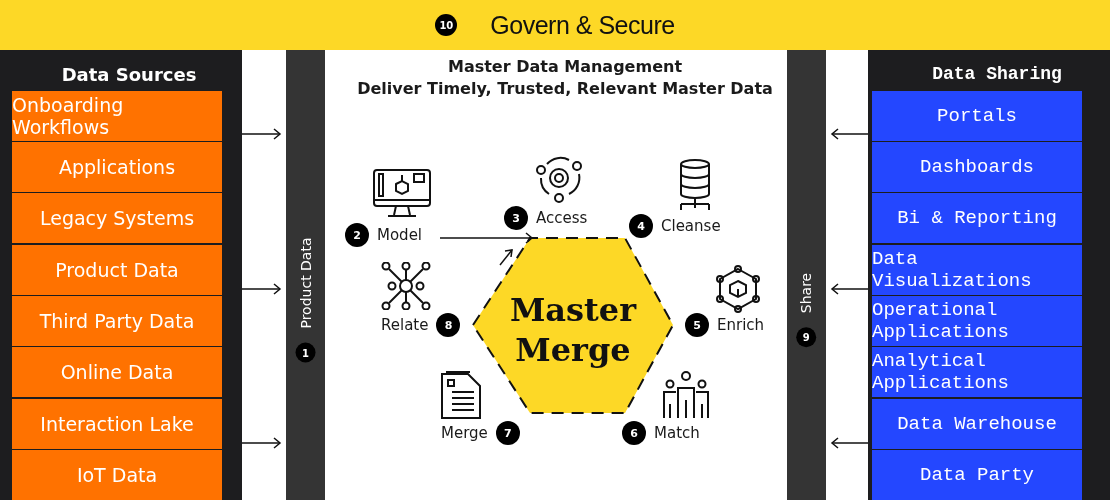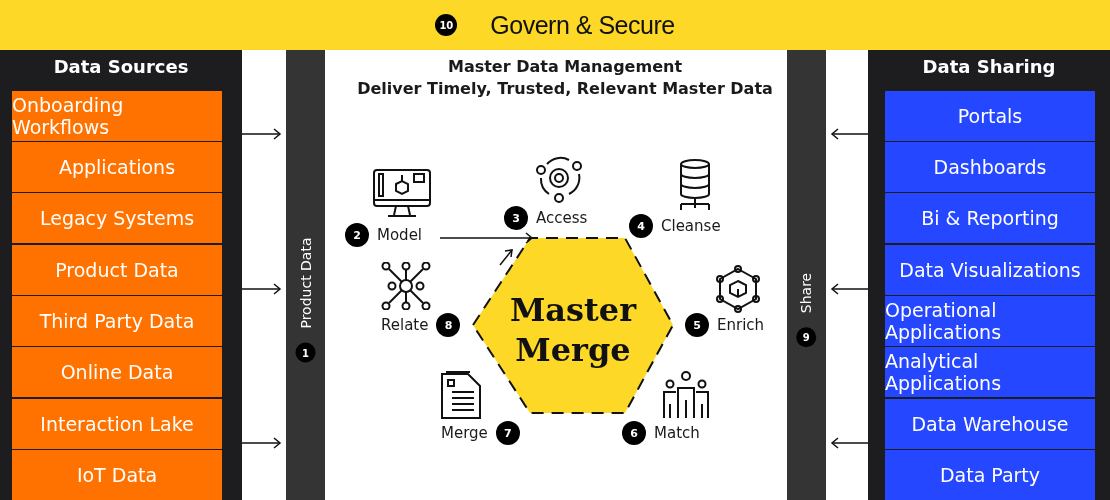--- a/index.html
+++ b/index.html
@@ -2,24 +2,24 @@
 <html><head>
 <meta charset="utf-8">
 <style>
   html, body { margin:0; padding:0; }
   body { width:1110px; height:500px; position:relative; overflow:hidden; background:#ffffff; font-family:"DejaVu Sans", sans-serif; }
   .banner { position:absolute; left:0; top:0; width:1110px; height:50px; background:#fdd826; display:flex; align-items:center; justify-content:center;gap:15px; }
   .banner .num { width:22px; height:22px; border-radius:50%; background:#000; color:#fff; font-size:10px; font-weight:bold; display:flex; align-items:center; justify-content:center; margin-right:18px; }
   .banner .title { font-family:Liberation Sans, sans-serif; font-size:25px; color:#111; letter-spacing:-0.5px; }
   .panel { position:absolute; top:50px; width:242px; height:450px; background:#1d1d1f; }
   .panel.left { left:0; }
-  .panel.right { left:868px; }
-  .panel h2 { margin:0; position:absolute; top:6px; left:0; width:100%; text-align:center; color:#fff; font-size:18px; font-weight:bold; }
+  .panel.right { left:868px;font-family:Liberation Mono, monospace; }
+  .panel h2 { margin:8px; position:absolute; top:6px; left:0; width:100%; text-align:center; color:#fff; font-size:18px; font-weight:bold; }
   .box { position:absolute; left:12px; width:210px; height:50px; display:flex; align-items:center; justify-content:center; color:#fff; font-size:19px; }
-  .panel.right .box { left:17px; width:210px; }
+  .panel.right .box { left:4px; width:210px; }
   .box.orange { background:#ff7200; }
   .box.blue { background:#2447ff; }
   .vbar { position:absolute; top:50px; width:39px; height:450px; background:#343434; }
   .vbar.left { left:286px; }
   .vbar.right { left:787px; }
   .vlabel { position:absolute; left:0; width:39px; display:flex; align-items:center; justify-content:center; }
   .vlabel .rot { transform:rotate(-90deg); white-space:nowrap; color:#fff; font-size:14px; display:flex; align-items:center; }
   .vlabel .rot .vnum { width:20px; height:20px; border-radius:50%; background:#000; color:#fff; font-size:10px; font-weight:bold; display:inline-flex; align-items:center; justify-content:center; margin-right:14px; transform:rotate(0deg); }
   .center-title { position:absolute; left:325px; top:56px; width:480px; text-align:center; font-size:16px; color:#1a1a1a; line-height:22px; font-weight:bold; }
   .step { position:absolute; display:flex; align-items:center; font-size:15px; color:#1a1a1a; }

